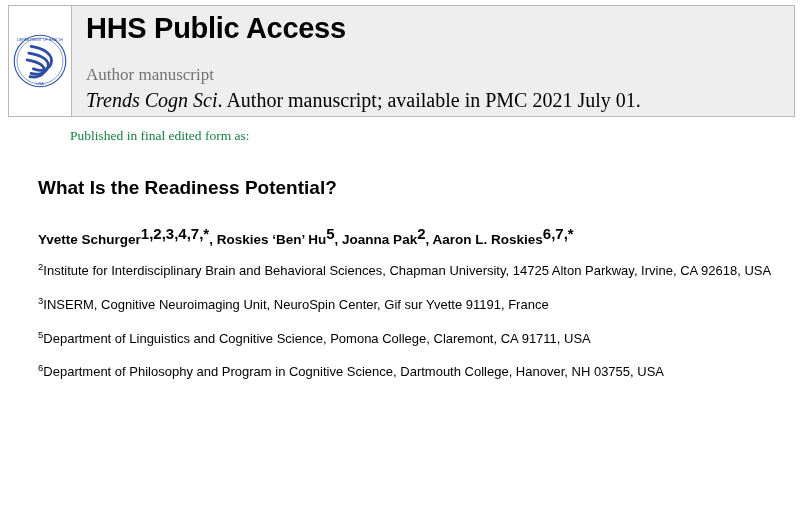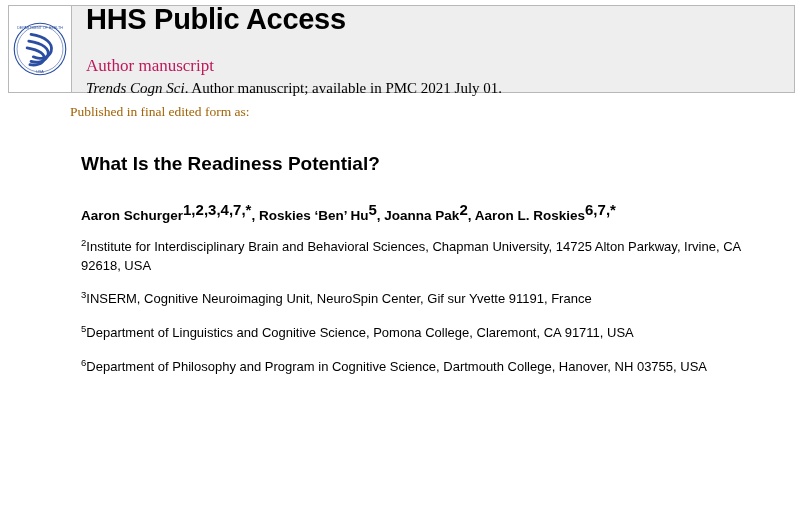--- a/index.html
+++ b/index.html
@@ -22,21 +22,21 @@
     box-sizing: border-box;
   }
 
   
   .banner {
     display: flex;
     align-items: stretch;
     margin: 5px 8px 0 8px;
     border: 1px solid #b8b8b8;
     background: #eeeeee;
-    height: 88px;
+    height: 112px;
     box-sizing: border-box;
   }
   .banner-logo {
     width: 62px;
     min-width: 62px;
     background: #ffffff;
     border-right: 1px solid #b8b8b8;
     display: flex;
     align-items: center;
     justify-content: center;
@@ -53,51 +53,51 @@
     font-weight: bold;
     line-height: 1.05;
     letter-spacing: -0.3px;
     color: #000;
   }
   .banner-sub {
     font-family: "Liberation Serif", serif;
     font-size: 17px;
     line-height: 1.25;
     margin-top: 21px;
-    color: #be185d;
+    color: #737373;
   }
   .banner-cite {
     font-family: "Liberation Serif", serif;
-    font-size: 15px;
+    font-size: 20px;
     line-height: 1.3;
     margin-top: 2px;
     color: #000;
   }
   .banner-cite .jnl {
     font-style: italic;
   }
 
   
   .pubblock {
     margin: 9px 0 0 70px;
     font-family: "Liberation Serif", serif;
     font-size: 13.5px;
     line-height: 1.45;
-    color: #a16207;
+    color: #15803d;
   }
   .pubblock .indent {
     padding-left: 12px;
   }
   .pubblock .jnl {
     font-style: italic;
   }
 
   
   .article {
-    margin: 0 0 0 81px;
+    margin: 0 0 0 38px;
     padding-right: 28px;
   }
   .art-title {
     font-family: "Liberation Sans", sans-serif;
     font-size: 19px;
     font-weight: bold;
     margin-top: 31px;
     color: #000;
   }
   .authors {
@@ -149,21 +149,21 @@
   </div>
 
   <div class="pubblock">
     <div>Published in final edited form as:</div>
   </div>
 
   <div class="article">
     <h1 class="art-title">What Is the Readiness Potential?</h1>
 
     <div class="authors">
-      <span><span>Aaron Schurger</span><sup>1,2,3,4,7,*</sup><span>, </span></span><span><span>Roskies ‘Ben’ Hu</span><sup>5</sup><span>, </span></span><span><span>Joanna Pak</span><sup>2</sup><span>, </span></span><span><span>Aaron L. Roskies</span><sup>6,7,*</sup></span>
+      <span><span>Yvette Schurger</span><sup>1,2,3,4,7,*</sup><span>, </span></span><span><span>Roskies ‘Ben’ Hu</span><sup>5</sup><span>, </span></span><span><span>Joanna Pak</span><sup>2</sup><span>, </span></span><span><span>Aaron L. Roskies</span><sup>6,7,*</sup></span>
     </div>
 
     <div class="aff"><sup>2</sup><span>Institute for Interdisciplinary Brain and Behavioral Sciences, Chapman University, 14725 Alton Parkway, Irvine, CA 92618, USA</span></div>
     <div class="aff"><sup>3</sup><span>INSERM, Cognitive Neuroimaging Unit, NeuroSpin Center, Gif sur Yvette 91191, France</span></div>
     <div class="aff"><sup>5</sup><span>Department of Linguistics and Cognitive Science, Pomona College, Claremont, CA 91711, USA</span></div>
     <div class="aff"><sup>6</sup><span>Department of Philosophy and Program in Cognitive Science, Dartmouth College, Hanover, NH 03755, USA</span></div>
   </div>
 
 </div>
 

